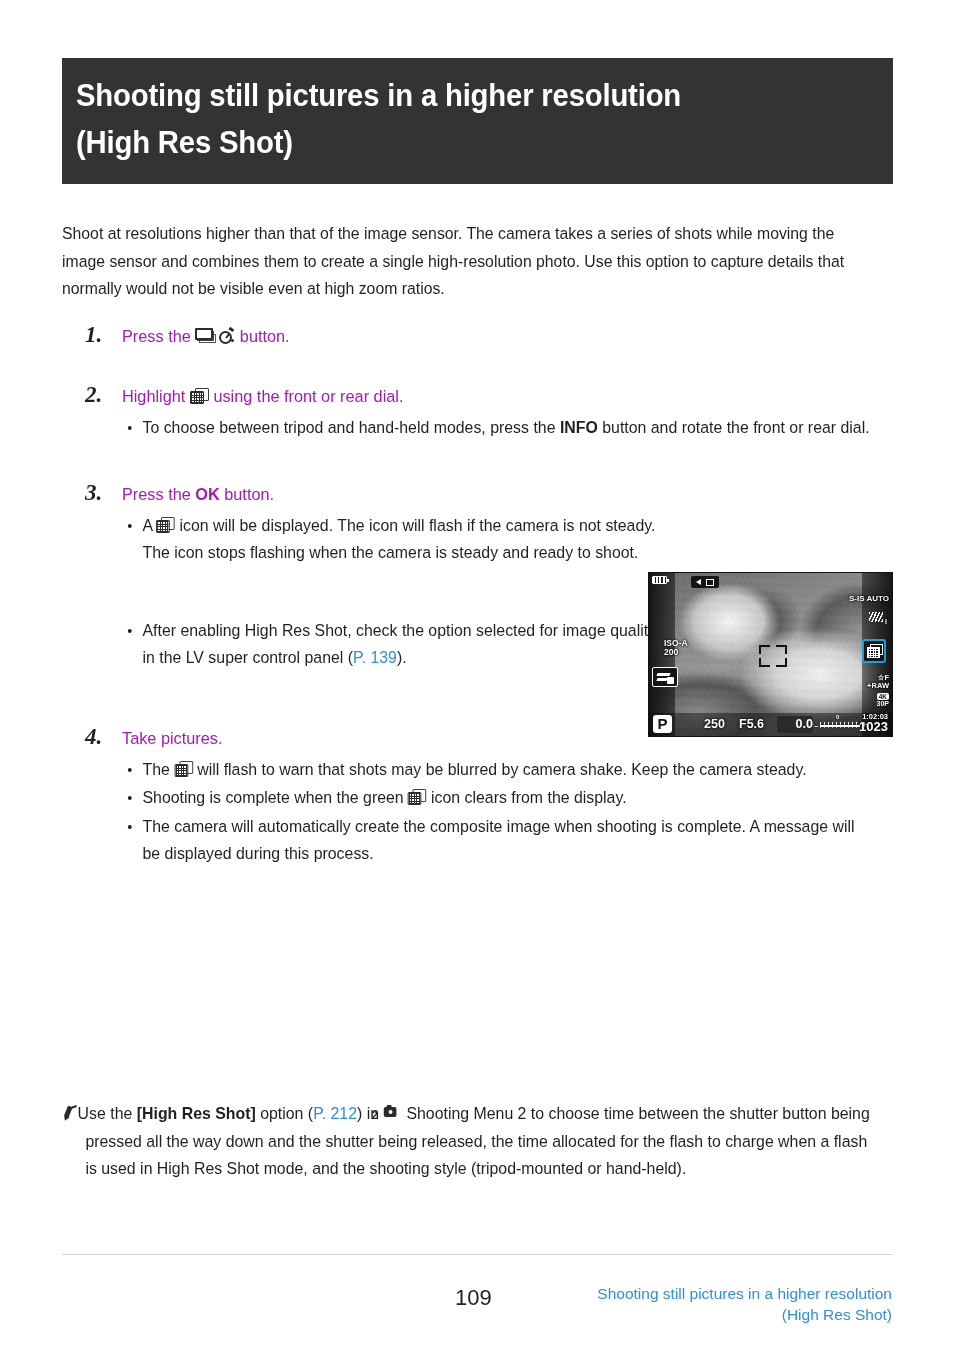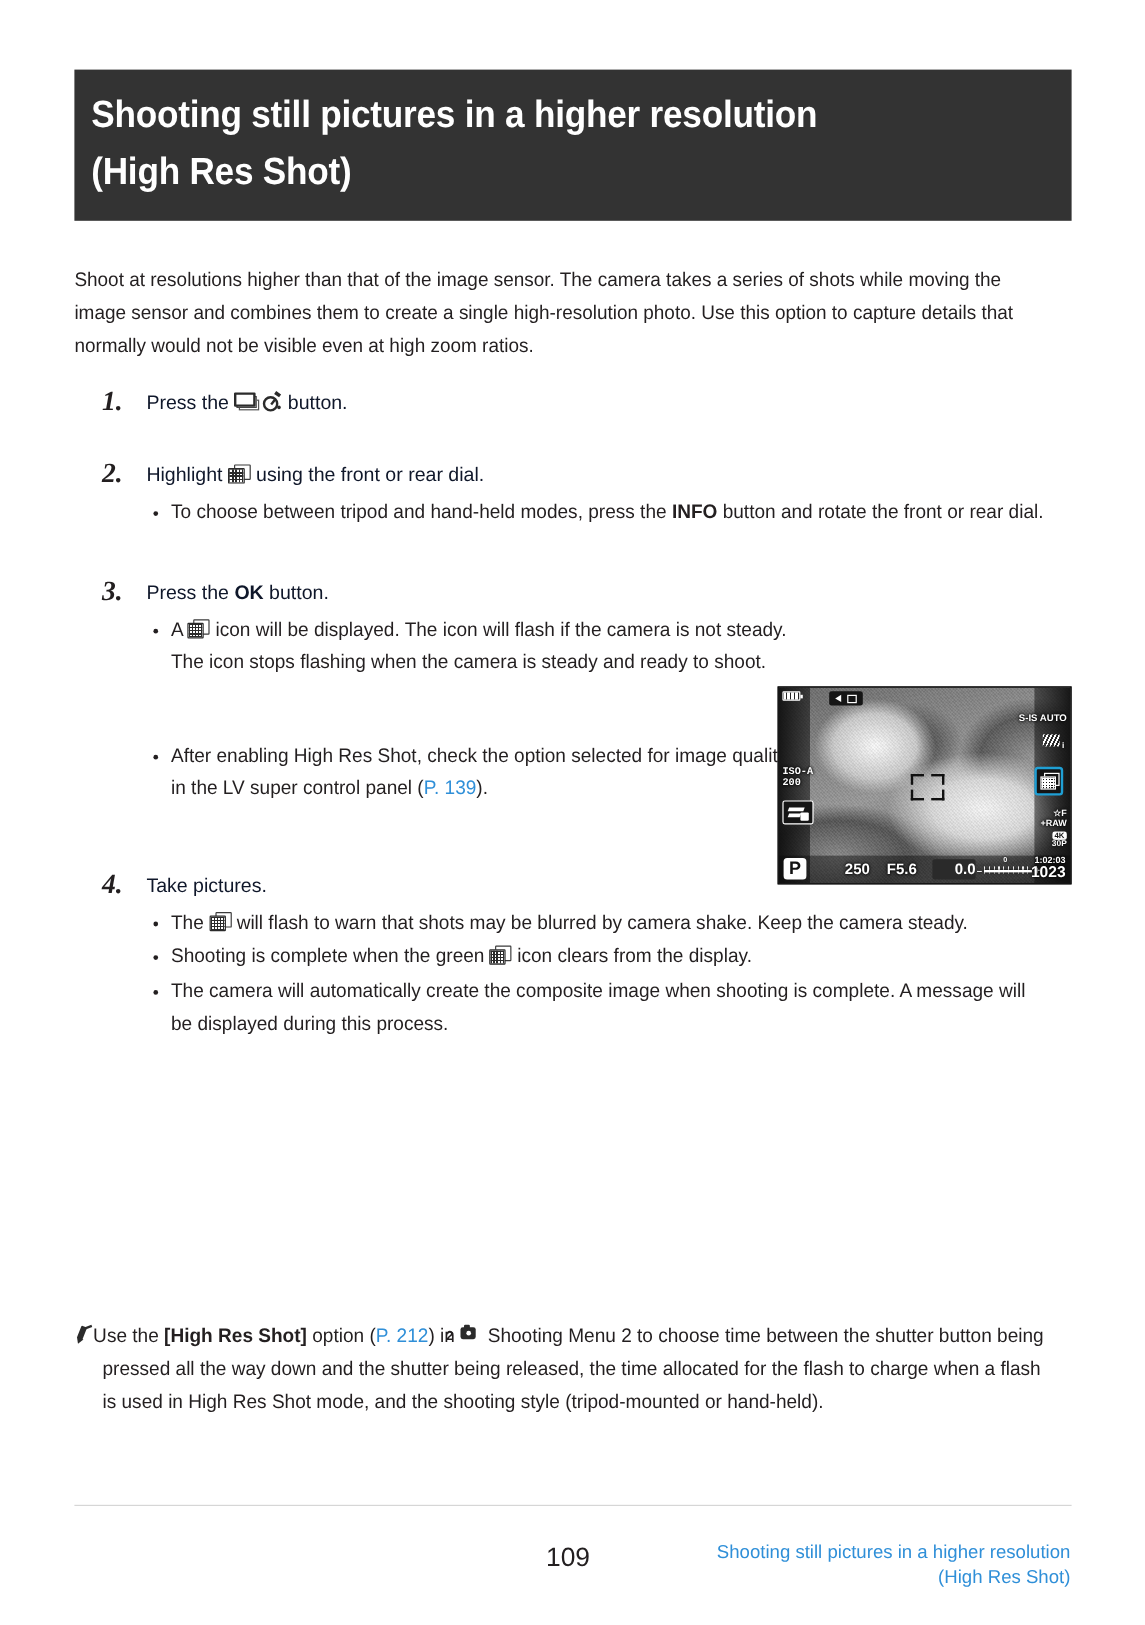--- a/index.html
+++ b/index.html
@@ -75,21 +75,21 @@
     top: 0px;
     font-size: 23px;
     font-weight: bold;
     font-style: italic;
     font-family: "Liberation Serif", serif;
     color: #231f20;
   }
   .step-head {
     font-size: 16.3px;
     line-height: 28px;
-    color: #0f172a;
+    color: #a21caf;
   }
   .bullets {
     margin: 4px 0 0 0;
     padding: 0;
     list-style: none;
   }
   .bullets li {
     position: relative;
     padding-left: 21px;
     font-size: 16.3px;
@@ -353,21 +353,21 @@
     border-bottom: 3px solid transparent;
     border-right: 5px solid #fff;
   }
   .lcd-speaker .sq {
     position: absolute; left: 15px; top: 2.5px;
     width: 8px; height: 7px;
     border: 1.4px solid #fff;
     box-sizing: border-box;
   }
 
-  .lcd-iso { left: 3px; top: 66px; font-size: 8.5px; font-family: Liberation Mono, monospace; }
+  .lcd-iso { left: 15px; top: 66px; font-size: 8.5px; }
 
   .lcd-flashbox {
     position: absolute;
     left: 3px; top: 94px;
     width: 26px; height: 20px;
     border: 1.5px solid #fff;
     border-radius: 2px;
     background: #151515;
     box-sizing: border-box;
   }

